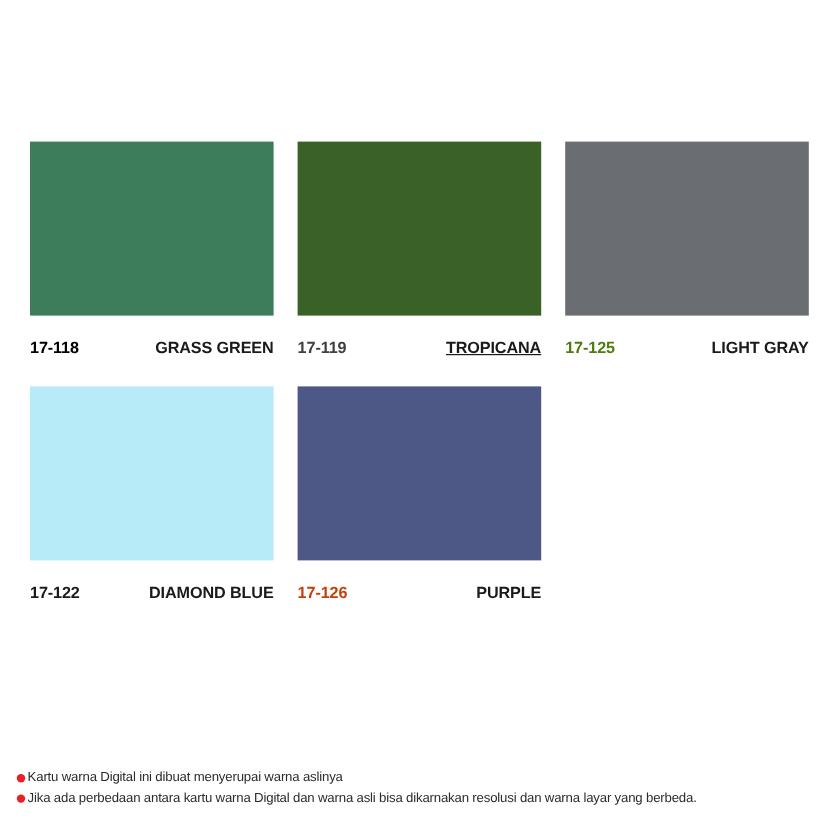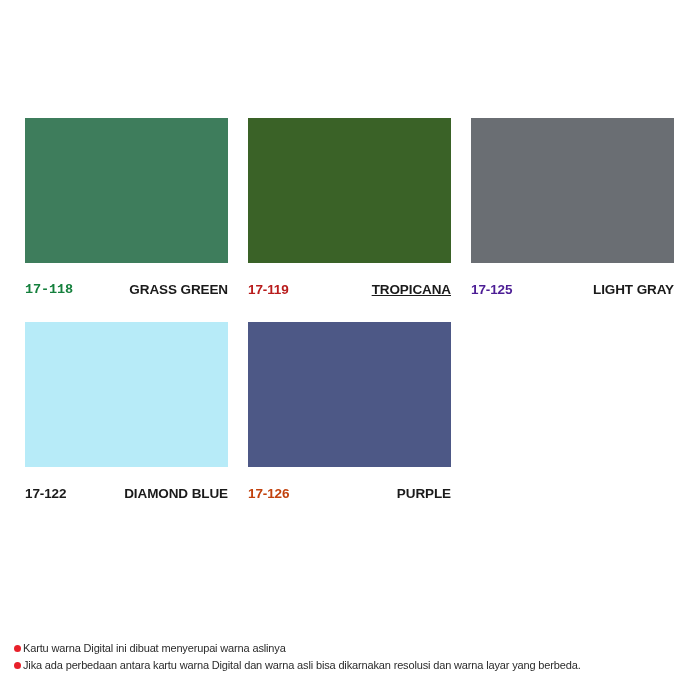--- a/index.html
+++ b/index.html
@@ -103,37 +103,37 @@
 </head>
 <body style="background-color: rgb(255, 255, 255);">
 
 <div class="card">
 
   <div class="swatch-grid">
 
     <div class="swatch-cell">
       <span class="swatch-chip" style="background-color: rgb(62, 125, 92);"></span>
       <div class="swatch-caption">
-        <span class="swatch-code" style="color: #15803d; font-family: Liberation Mono, monospace;">17-118</span>
+        <span class="swatch-code" style="color: #000000;">17-118</span>
         <span class="swatch-name" style="color: rgb(26, 26, 26);">GRASS GREEN</span>
       </div>
     </div>
 
     <div class="swatch-cell">
       <span class="swatch-chip" style="background-color: rgb(58, 98, 39);"></span>
       <div class="swatch-caption">
-        <span class="swatch-code" style="color: #b91c1c;">17-119</span>
+        <span class="swatch-code" style="color: #404040;">17-119</span>
         <span class="swatch-name" style="color: rgb(26, 26, 26); text-decoration: underline;">TROPICANA</span>
       </div>
     </div>
 
     <div class="swatch-cell">
       <span class="swatch-chip" style="background-color: rgb(106, 110, 115);"></span>
       <div class="swatch-caption">
-        <span class="swatch-code" style="color: #4c1d95;">17-125</span>
+        <span class="swatch-code" style="color: #4d7c0f;">17-125</span>
         <span class="swatch-name" style="color: rgb(26, 26, 26);">LIGHT GRAY</span>
       </div>
     </div>
 
     <div class="swatch-cell">
       <span class="swatch-chip" style="background-color: rgb(183, 235, 248);"></span>
       <div class="swatch-caption">
         <span class="swatch-code" style="color: rgb(26, 26, 26);">17-122</span>
         <span class="swatch-name" style="color: rgb(26, 26, 26);">DIAMOND BLUE</span>
       </div>

